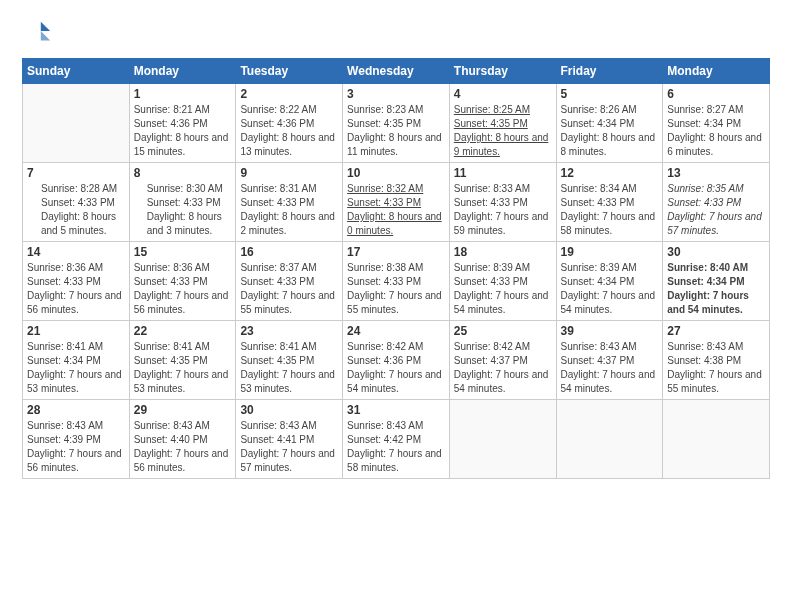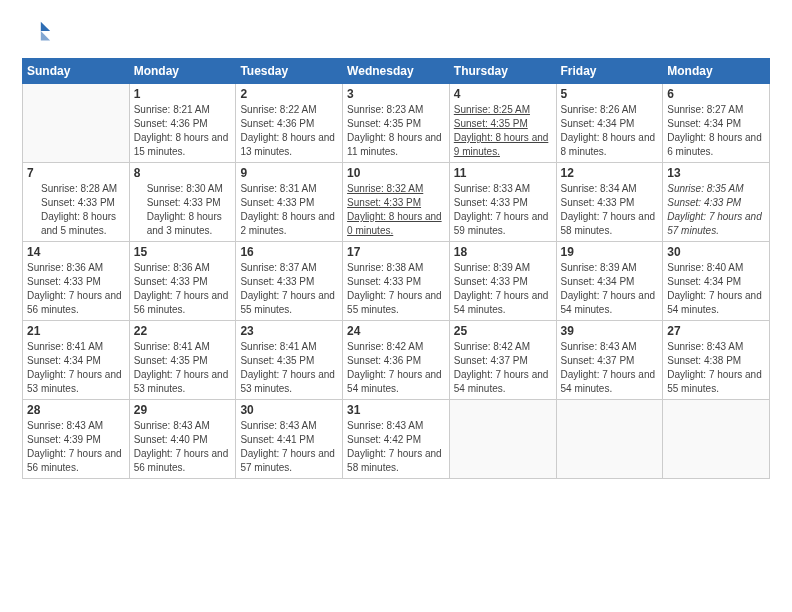--- a/index.html
+++ b/index.html
@@ -248,21 +248,21 @@
 Daylight: 7 hours and 54 minutes.</div>
           </td>
           <td>
             <span class="day-num">19</span>
             <div class="day-info" style="white-space: pre-line;">Sunrise: 8:39 AM
 Sunset: 4:34 PM
 Daylight: 7 hours and 54 minutes.</div>
           </td>
           <td>
             <span class="day-num">30</span>
-            <div class="day-info" style="white-space: pre-line;">Sunrise: 8:40 AM
+            <div class="day-info" style="white-space: pre-line; font-weight: bold;">Sunrise: 8:40 AM
 Sunset: 4:34 PM
 Daylight: 7 hours and 54 minutes.</div>
           </td>
         </tr>
         <tr>
           <td>
             <span class="day-num">21</span>
             <div class="day-info" style="white-space: pre-line;">Sunrise: 8:41 AM
 Sunset: 4:34 PM
 Daylight: 7 hours and 53 minutes.</div>

